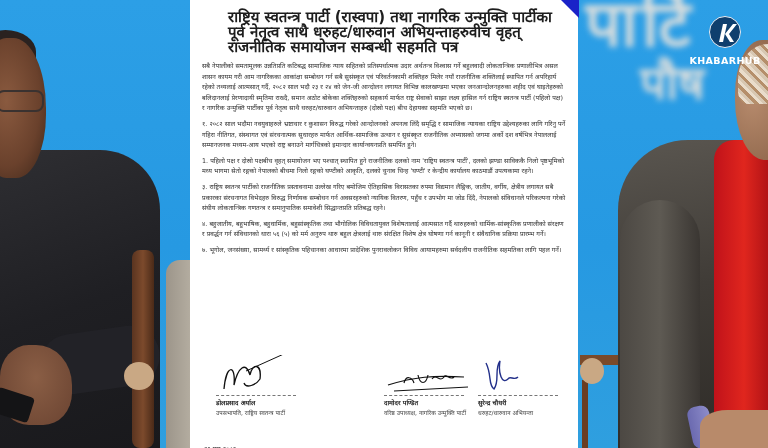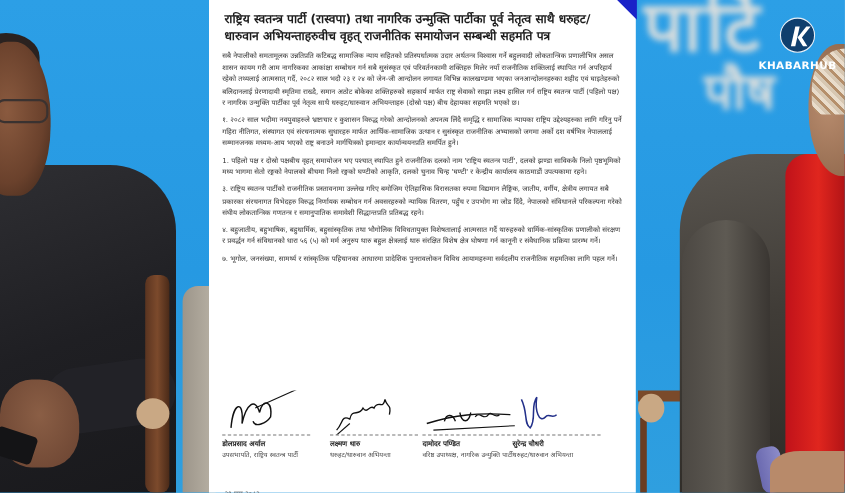--- a/index.html
+++ b/index.html
@@ -67,22 +67,22 @@
       border: 1px solid #e6eef6; margin: 0 auto; position: relative; overflow: hidden; }
     .logo-mark svg { position: absolute; left: 0; top: 0; }
     .logo-text { margin-top: 7px; color: #ffffff; font-size: 9.5px; font-weight: bold;
       letter-spacing: 0.4px; font-family: "DejaVu Sans", sans-serif; }
 
     
     .doc { position: absolute; left: 190px; top: 0; width: 388px; height: 448px; background: #ffffff;
       padding: 10px 12px 0 12px; color: #2b2b2b; }
     .doc-corner { position: absolute; right: -1px; top: 0; width: 0; height: 0;
       border-top: 18px solid #1a22c8; border-left: 18px solid transparent; }
-    .doc-title { font-size: 11px; font-weight: bold; line-height: 15px; color: #1d1d1d;
-      padding-left: 2px; }
+    .doc-title { font-size: 15px; font-weight: bold; line-height: 15px; color: #1d1d1d;
+      padding-left: 2px; margin-left: 24px; }
     .doc-intro { margin-top: 6px; font-size: 6.4px; line-height: 10.6px; color: #333; }
     .doc-point { margin-top: 5px; font-size: 6.4px; line-height: 10.6px; color: #333; }
     .sigs { position: absolute; left: 12px; top: 355px; width: 364px; height: 72px; }
     .sig { position: absolute; top: 0; width: 100px; }
     .sig-mark { height: 38px; position: relative; }
     .sig-mark svg { position: absolute; left: 0; top: 0; }
     .sig-line { border-top: 1px dashed #777; width: 80px; margin-top: 2px; }
     .sig-name { font-size: 6.4px; font-weight: bold; color: #222; margin-top: 2px; white-space: nowrap; }
     .sig-role { font-size: 6px; color: #444; margin-top: 2px; white-space: nowrap; }
     .doc-date { position: absolute; left: 14px; top: 444px; font-size: 6.4px; color: #333; }
@@ -132,55 +132,44 @@
   <div class="doc-title">राष्ट्रिय स्वतन्त्र पार्टी (रास्वपा) तथा नागरिक उन्मुक्ति पार्टीका पूर्व नेतृत्व साथै धरुहट/धारुवान अभियन्ताहरुवीच वृहत् राजनीतिक समायोजन सम्बन्धी सहमति पत्र</div>
   <div class="doc-intro">सबै नेपालीको समतामूलक उन्नतिप्रति कटिबद्ध सामाजिक न्याय सहितको प्रतिस्पर्धात्मक उदार अर्थतन्त्र विश्वास गर्ने बहुलवादी लोकतान्त्रिक प्रणालीभित्र असल शासन कायम गरी आम नागरिकका आकांक्षा सम्बोधन गर्न सबै सुसंस्कृत एवं परिवर्तनकामी शक्तिहरु मिलेर नयाँ राजनीतिक शक्तिलाई स्थापित गर्न अपरिहार्य रहेको तथ्यलाई आत्मसात् गर्दै, २०८२ साल भदौ २३ र २४ को जेन-जी आन्दोलन लगायत विभिन्न कालखण्डमा भएका जनआन्दोलनहरुका शहीद एवं घाइतेहरुको बलिदानलाई प्रेरणादायी स्मृतिमा राख्दै, समान अठोट बोकेका शक्तिहरुको सहकार्य मार्फत राष्ट्र सेवाको साझा लक्ष्य हासिल गर्न राष्ट्रिय स्वतन्त्र पार्टी (पहिलो पक्ष) र नागरिक उन्मुक्ति पार्टीका पूर्व नेतृत्व साथै धरुहट/धारुवान अभियन्ताहरु (दोस्रो पक्ष) बीच देहायका सहमति भएको छ।</div>
 
   <div class="doc-point">१. २०८२ साल भदौमा नवयुवाहरुले भ्रष्टाचार र कुशासन विरुद्ध गरेको आन्दोलनको अपनत्व लिंदै समृद्धि र सामाजिक न्यायका राष्ट्रिय उद्देश्यहरुका लागि गरिनु पर्ने गहिरा नीतिगत, संस्थागत एवं संरचनात्मक सुधारहरु मार्फत आर्थिक-सामाजिक उत्थान र सुसंस्कृत राजनीतिक अभ्यासको जगमा अर्को दश वर्षभित्र नेपाललाई सम्मानजनक मध्यम-आय भएको राष्ट्र बनाउने मार्गचित्रको इमान्दार कार्यान्वयनप्रति समर्पित हुने।</div>
   <div class="doc-point">1. पहिलो पक्ष र दोस्रो पक्षबीच वृहत् समायोजन भए पश्चात् स्थापित हुने राजनीतिक दलको नाम 'राष्ट्रिय स्वतन्त्र पार्टी', दलको झण्डा साविककै निलो पृष्ठभूमिको मध्य भागमा सेतो रङ्गको नेपालको बीचमा निलो रङ्गको घण्टीको आकृति, दलको चुनाव चिन्ह 'घण्टी' र केन्द्रीय कार्यालय काठमाडौं उपत्यकामा रहने।</div>
   <div class="doc-point">३. राष्ट्रिय स्वतन्त्र पार्टीको राजनीतिक प्रस्तावनामा उल्लेख गरिए बमोजिम ऐतिहासिक विरासतका रुपमा विद्यमान लैङ्गिक, जातीय, वर्गीय, क्षेत्रीय लगायत सबै प्रकारका संरचनागत विभेदहरु विरुद्ध निर्णायक सम्बोधन गर्न अवसरहरुको न्यायिक वितरण, पहुँच र उपभोग मा जोड दिंदै, नेपालको संविधानले परिकल्पना गरेको संघीय लोकतान्त्रिक गणतन्त्र र समानुपातिक समावेशी सिद्धान्तप्रति प्रतिबद्ध रहने।</div>
   <div class="doc-point">४. बहुजातीय, बहुभाषिक, बहुधार्मिक, बहुसांस्कृतिक तथा भौगोलिक विविधतायुक्त विशेषतालाई आत्मसात गर्दै थारुहरुको धार्मिक-सांस्कृतिक प्रणालीको संरक्षण र प्रवर्द्धन गर्न संविधानको धारा ५६ (५) को मर्म अनुरुप थारु बहुल क्षेत्रलाई थारु संरक्षित विशेष क्षेत्र घोषणा गर्न कानूनी र संवैधानिक प्रक्रिया प्रारम्भ गर्ने।</div>
   <div class="doc-point">७. भूगोल, जनसंख्या, सामर्थ्य र सांस्कृतिक पहिचानका आधारमा प्रादेशिक पुनरावलोकन विविध आयामहरुमा सर्वदलीय राजनीतिक सहमतिका लागि पहल गर्ने।</div>
 
   <div class="sigs">
-    <div class="sig" style="left:0">
+    <div class="sig" style="left:14px">
       <div class="sig-mark">
         <svg width="100" height="40" viewBox="0 0 100 40">
           <path d="M8 34 C10 10 20 8 18 30 C22 12 30 6 34 20 C36 8 46 8 44 24 C40 30 30 34 28 28" fill="none" stroke="#111" stroke-width="1.3"></path>
           <path d="M30 16 L70 -2" fill="none" stroke="#111" stroke-width="1"></path>
         </svg>
       </div>
       <div class="sig-line"></div>
       <div class="sig-name">डोलप्रसाद अर्याल</div>
       <div class="sig-role">उपसभापति, राष्ट्रिय स्वतन्त्र पार्टी</div>
-    </div>
-    <div class="sig" style="left:98px">
-      <div class="sig-mark">
-        <svg width="100" height="40" viewBox="0 0 100 40">
-          <path d="M6 36 C12 30 10 22 18 26 C20 16 26 24 30 16 C34 22 36 12 40 16 C44 8 48 18 50 8 C52 16 56 12 54 22" fill="none" stroke="#111" stroke-width="1.2"></path>
-          <path d="M2 44 L18 30" fill="none" stroke="#111" stroke-width="1"></path>
-        </svg>
-      </div>
-      <div class="sig-line"></div>
-      <div class="sig-name">लक्ष्मण थारु</div>
-      <div class="sig-role">धरुहट/धारुवान अभियन्ता</div>
     </div>
     <div class="sig" style="left:182px">
       <div class="sig-mark">
         <svg width="100" height="40" viewBox="0 0 100 40">
           <path d="M4 30 C30 22 50 20 80 22" fill="none" stroke="#111" stroke-width="1.2"></path>
           <path d="M20 28 C22 20 28 22 30 28 M34 20 C36 30 42 30 44 20 M48 24 C52 18 56 28 60 22 C62 18 66 26 70 22" fill="none" stroke="#111" stroke-width="1.2"></path>
           <path d="M10 36 L84 32" fill="none" stroke="#111" stroke-width="1"></path>
         </svg>
       </div>
       <div class="sig-line"></div>
       <div class="sig-name">दामोदर पण्डित</div>
       <div class="sig-role">वरिष्ठ उपाध्यक्ष, नागरिक उन्मुक्ति पार्टी</div>
     </div>
-    <div class="sig" style="left:264px">
+    <div class="sig" style="left:276px">
       <div class="sig-mark">
         <svg width="100" height="40" viewBox="0 0 100 40">
           <path d="M8 8 C14 20 10 30 16 34 C22 26 16 14 22 6 C20 18 24 30 30 24 C32 20 36 26 40 22" fill="none" stroke="#23308a" stroke-width="1.4"></path>
         </svg>
       </div>
       <div class="sig-line"></div>
       <div class="sig-name">सुरेन्द्र चौधरी</div>
       <div class="sig-role">धरुहट/धारुवान अभियन्ता</div>
     </div>
   </div>

